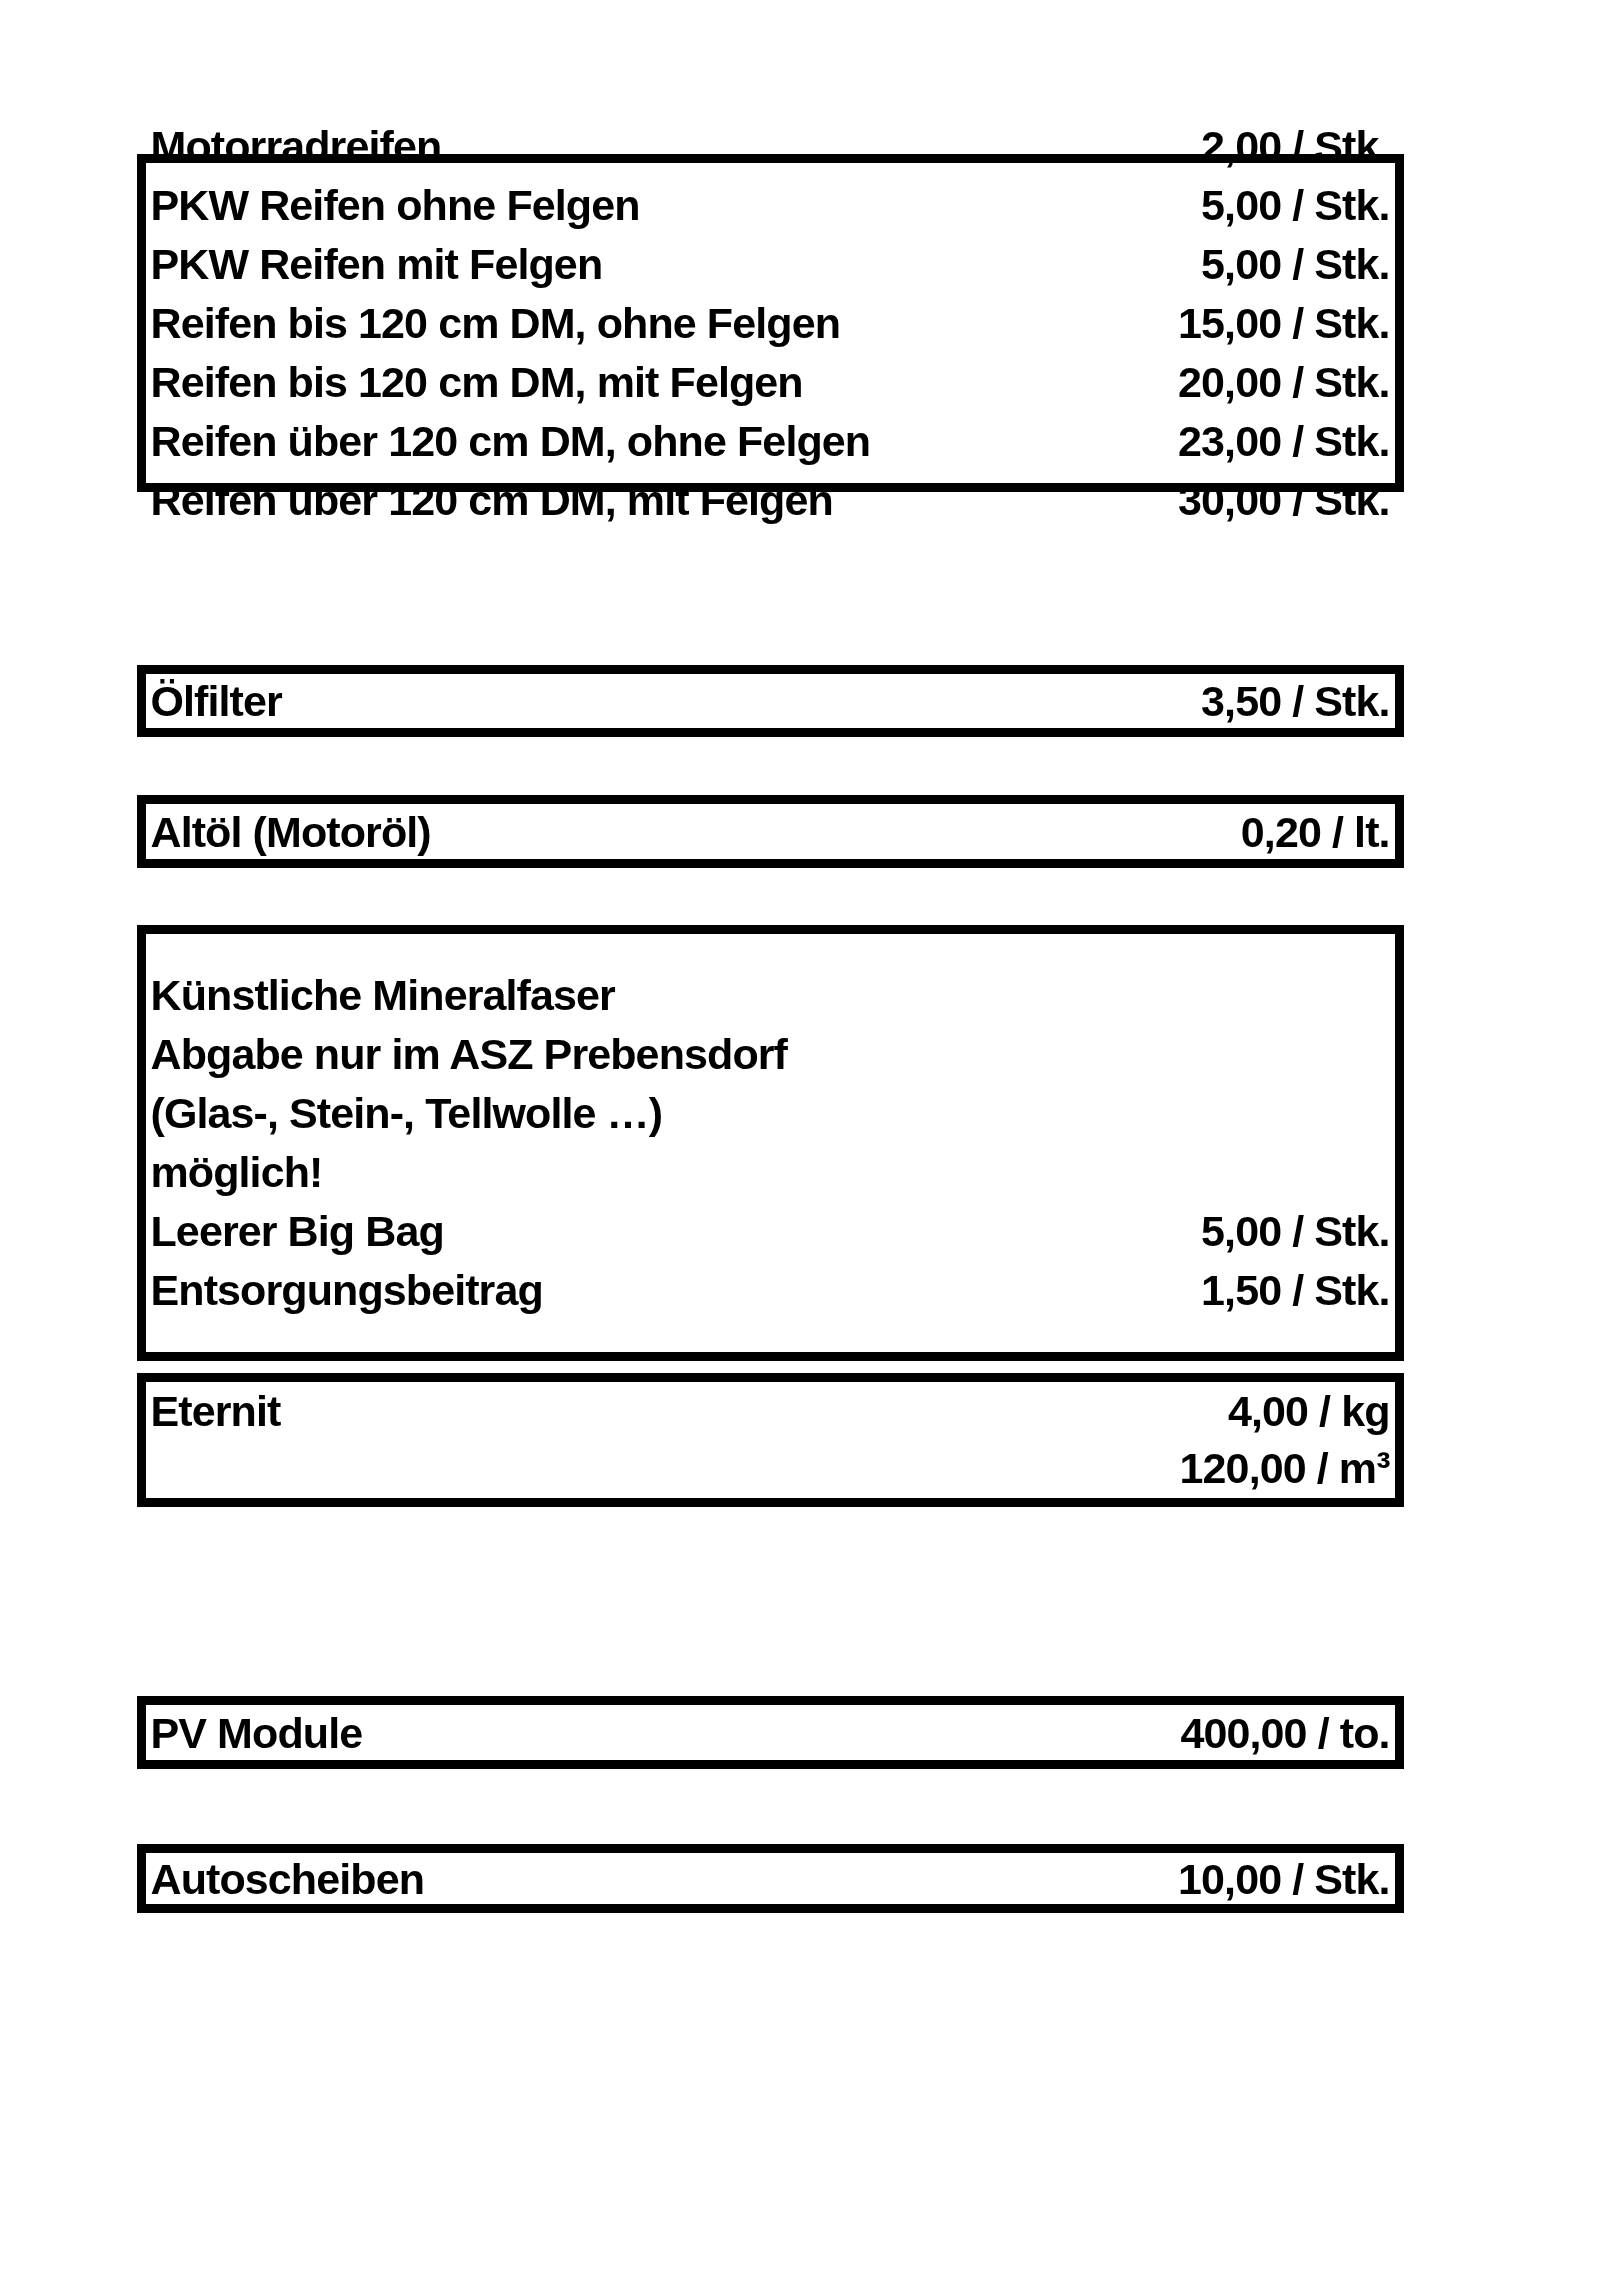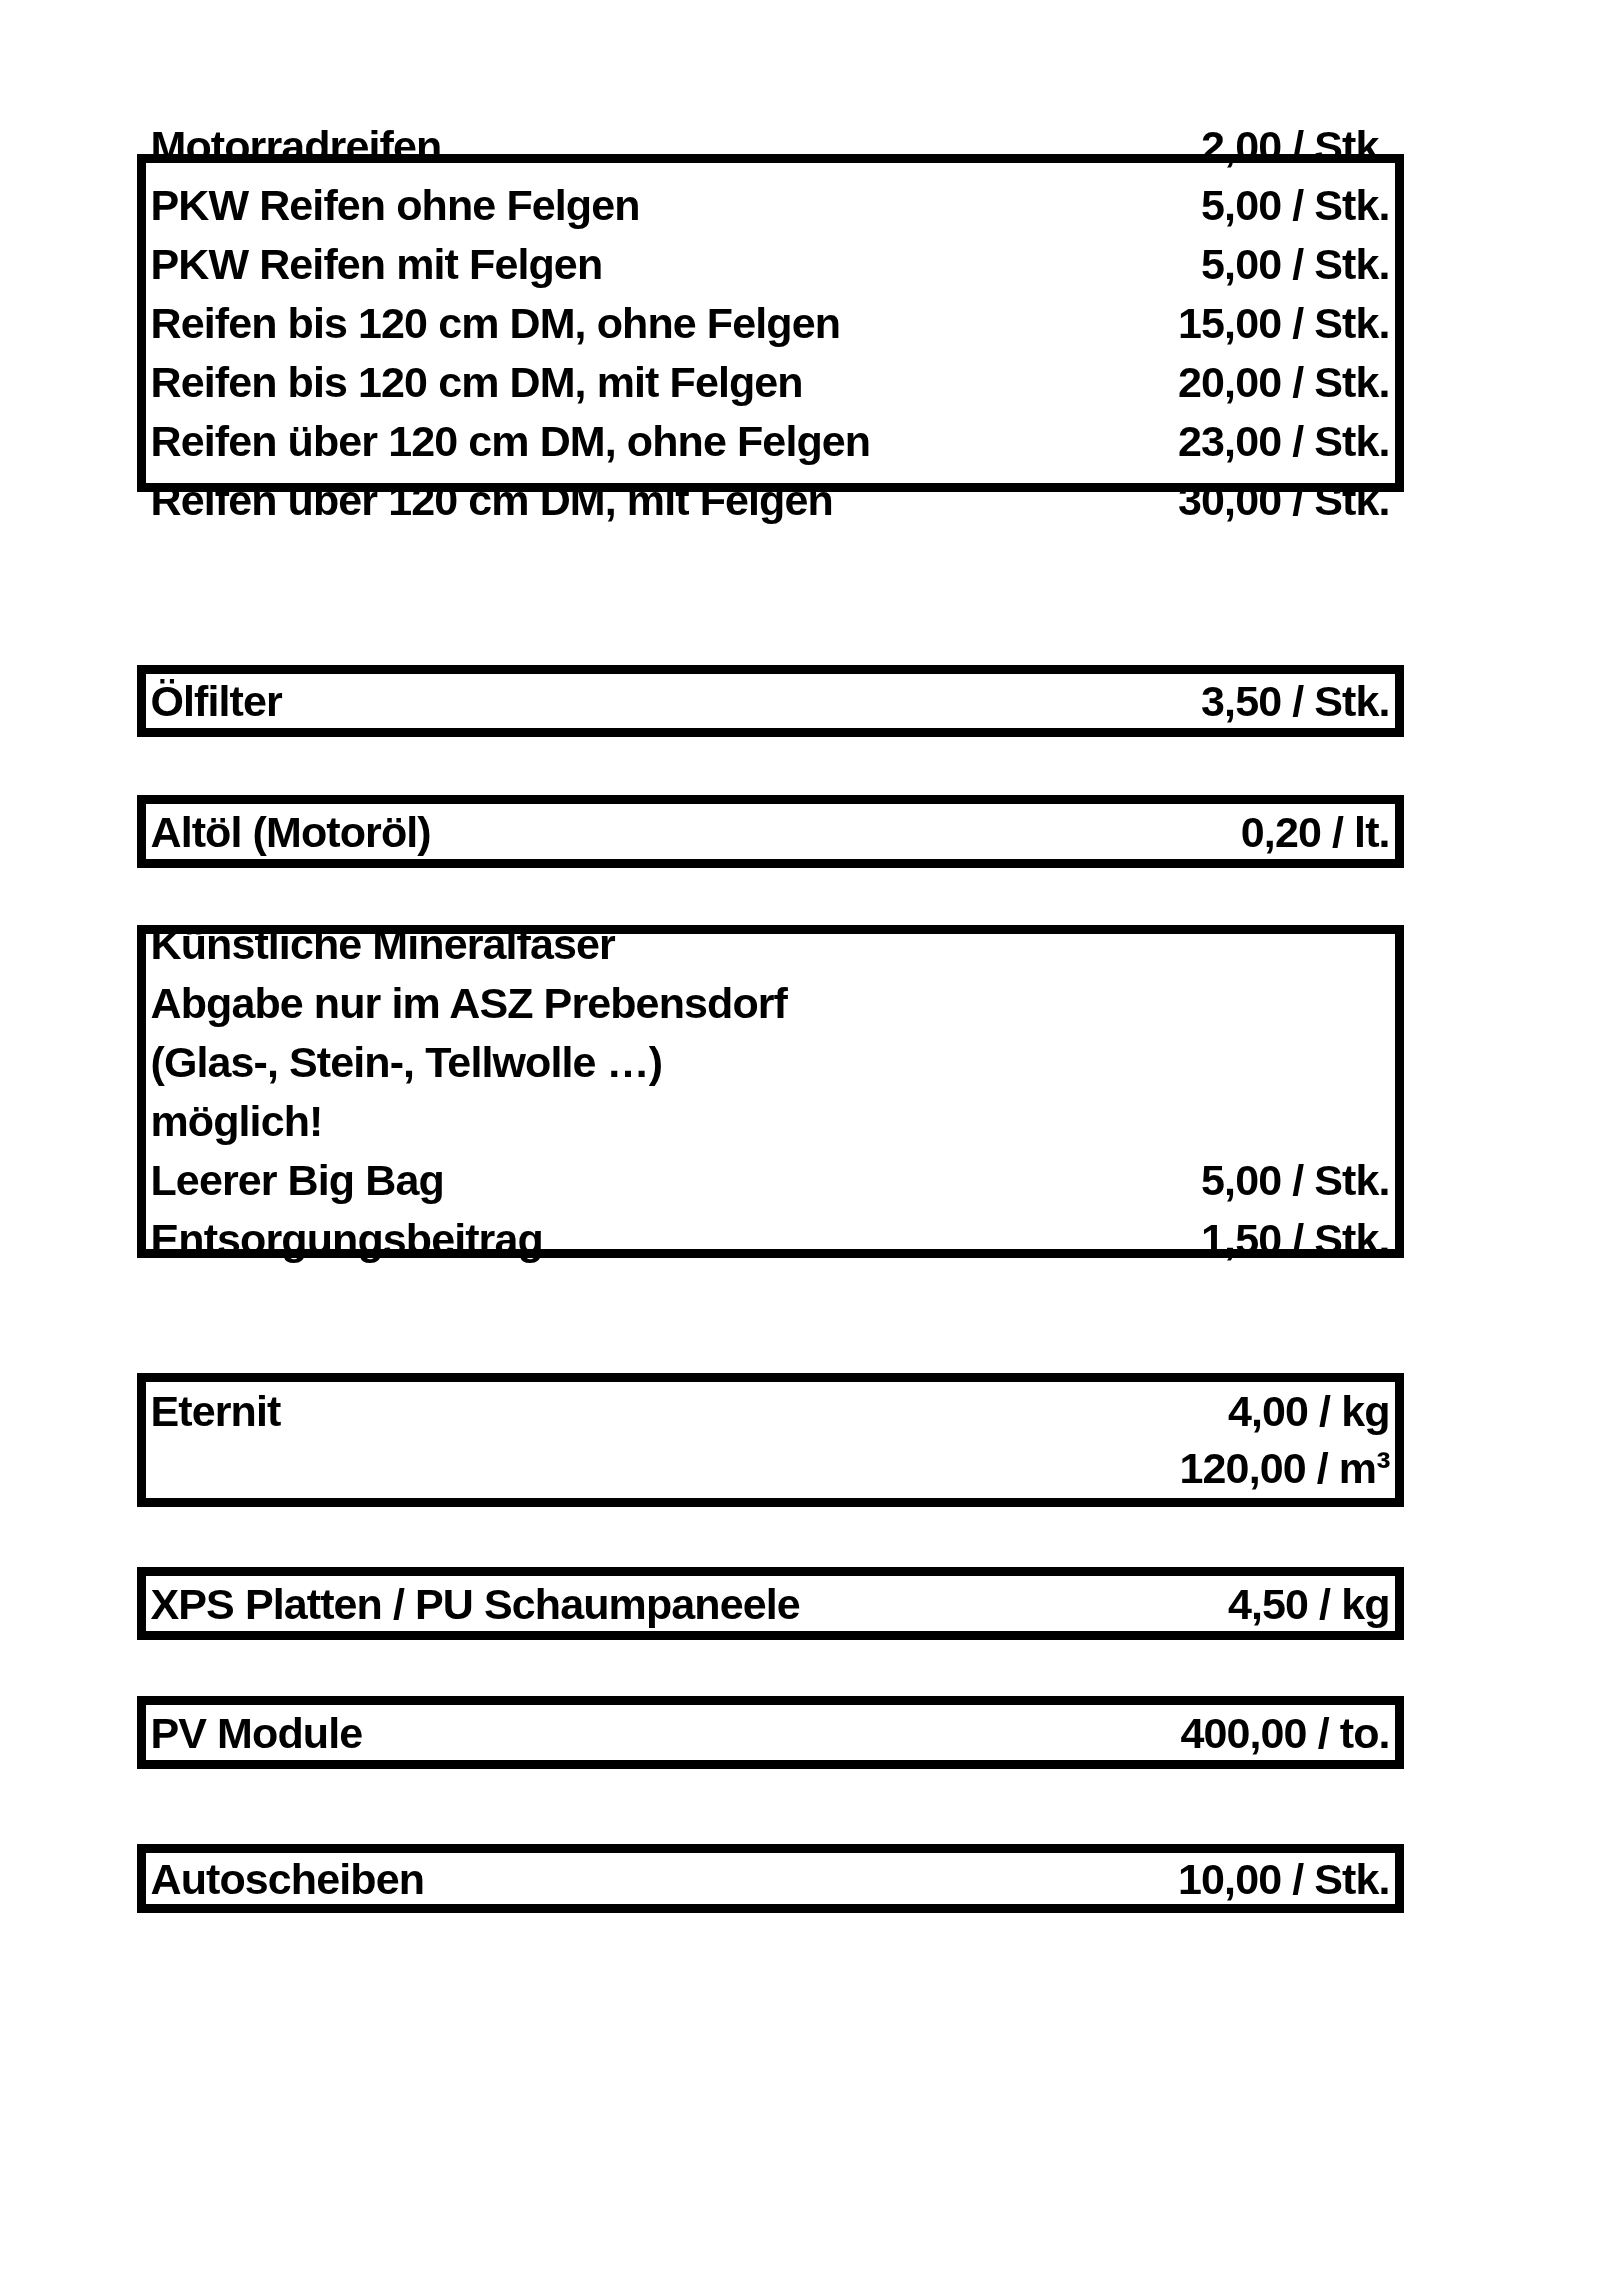--- a/index.html
+++ b/index.html
@@ -92,21 +92,21 @@
       </div>
     </div>
     <div class="box" style="top: 795px; height: 73px;">
       <div class="rows">
         <div class="row" style="line-height: 54px;">
           <span class="label">Altöl (Motoröl)</span>
           <span class="price">0,20 / lt.</span>
         </div>
       </div>
     </div>
-    <div class="box" style="top: 925px; height: 333px;">
+    <div class="box" style="top: 925px; height: 436px;">
       <div class="rows">
         <div class="row" style="line-height: 59px;">
           <span class="label">Künstliche Mineralfaser</span>
           <span class="price"></span>
         </div>
         <div class="row" style="line-height: 59px;">
           <span class="label">Abgabe nur im ASZ Prebensdorf</span>
           <span class="price"></span>
         </div>
         <div class="row" style="line-height: 59px;">
@@ -132,28 +132,20 @@
         <div class="row" style="line-height: 57px;">
           <span class="label">Eternit</span>
           <span class="price">4,00 / kg</span>
         </div>
         <div class="row" style="line-height: 57px;">
           <span class="label"></span>
           <span class="price">120,00 / m³</span>
         </div>
       </div>
     </div>
-    <div class="box" style="top: 1567px; height: 73px;">
-      <div class="rows">
-        <div class="row" style="line-height: 54px;">
-          <span class="label">XPS Platten / PU Schaumpaneele</span>
-          <span class="price">4,50 / kg</span>
-        </div>
-      </div>
-    </div>
     <div class="box" style="top: 1696px; height: 73px;">
       <div class="rows">
         <div class="row" style="line-height: 54px;">
           <span class="label">PV Module</span>
           <span class="price">400,00 / to.</span>
         </div>
       </div>
     </div>
     <div class="box" style="top: 1844px; height: 69px;">
       <div class="rows">

